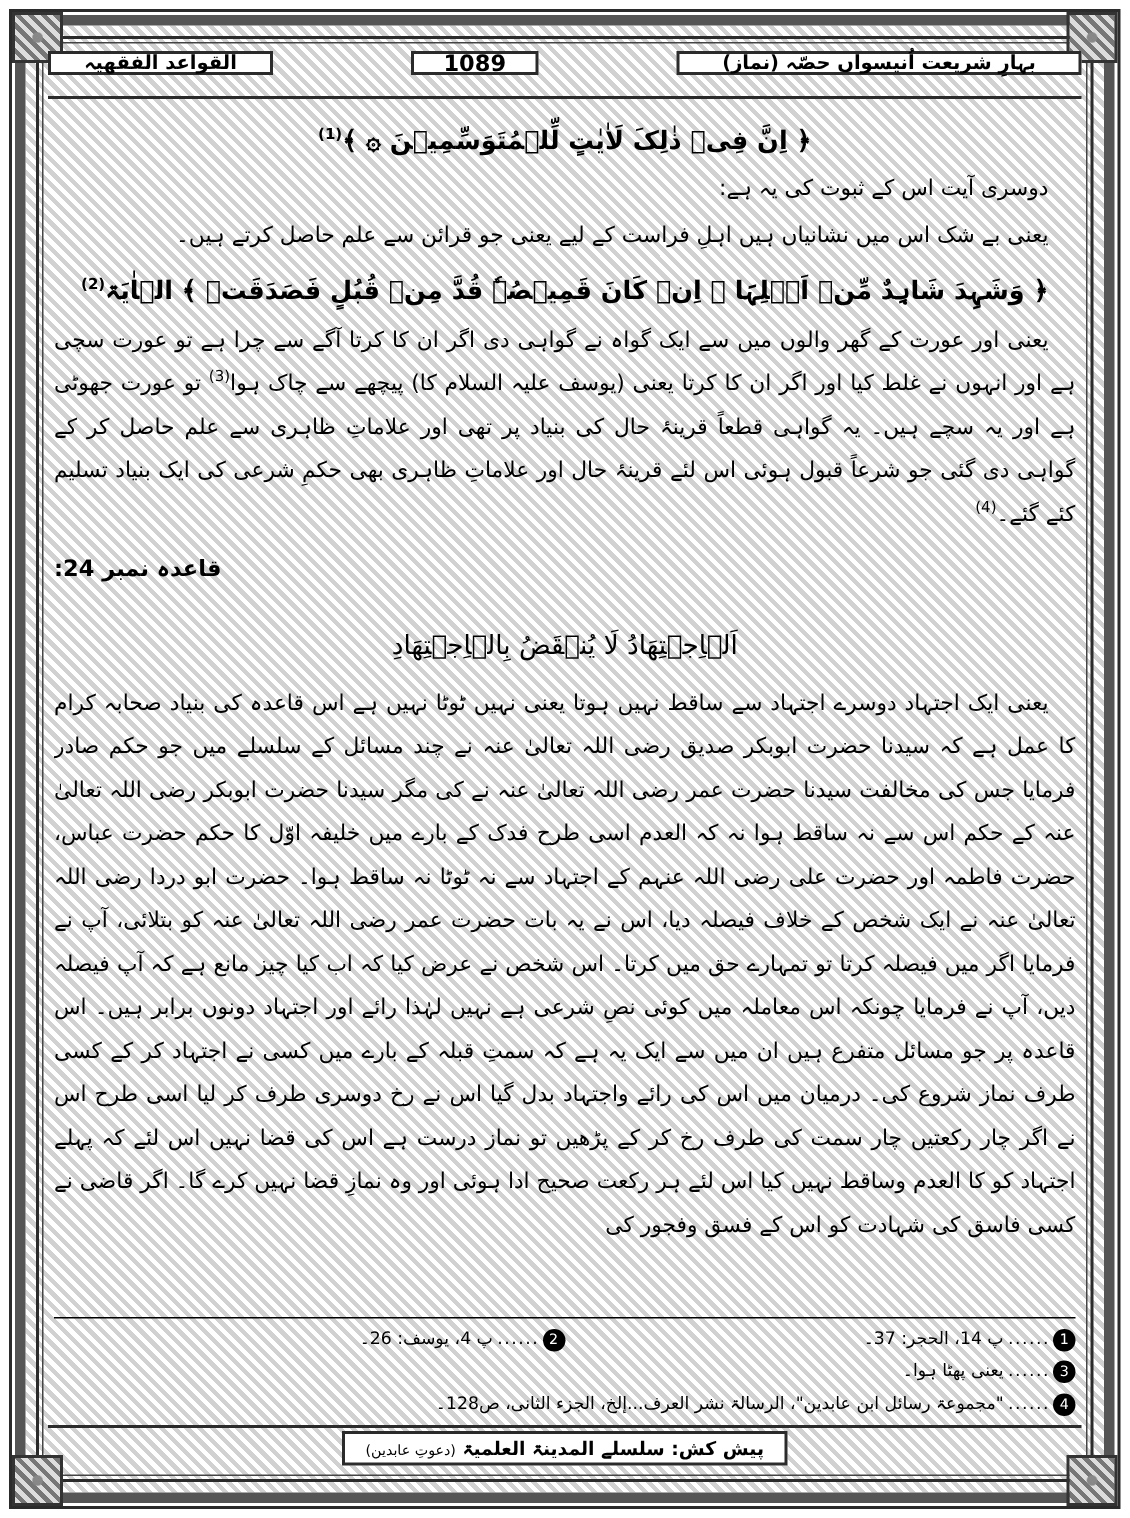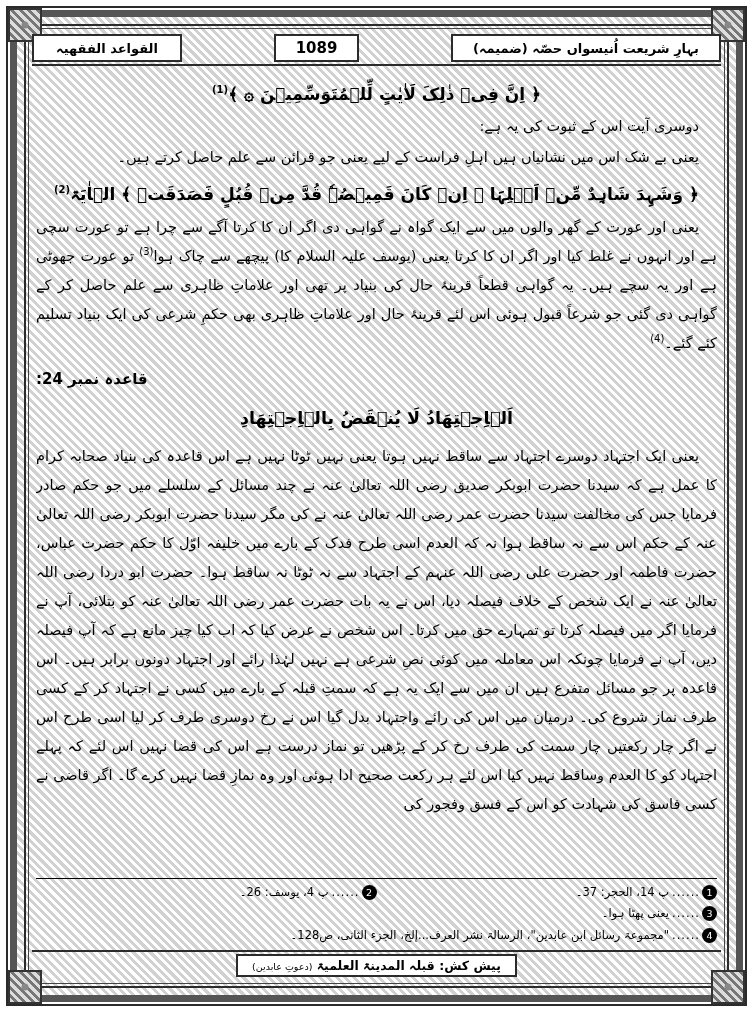--- a/index.html
+++ b/index.html
@@ -82,21 +82,21 @@
   }
   .header-box {
     border: 2px solid #2b2b2b;
     background: #fff;
     display: flex;
     align-items: center;
     justify-content: center;
     font-size: 13px;
     font-weight: bold;
     padding: 0 20px;
-    height: 28px;
+    height: 16px;
     box-sizing: border-box;
     white-space: nowrap;
   }
   .header-right { min-width: 270px; }
   .header-center { min-width: 62px; font-size: 15px; }
   .header-left { min-width: 150px; }
 
   
   .footer {
     position: absolute;
@@ -143,23 +143,23 @@
   .qaida-head {
     text-align: left;
     font-weight: bold;
     font-size: 15px;
     margin: 6px 0 2px;
     direction: rtl;
   }
   .arabic-rule {
     text-align: center;
     font-size: 17.5px;
-    font-weight: bold;
+    font-weight: normal;
     letter-spacing: 0.5px;
-    margin: 7px 0 6px;
+    margin: 20px 0 6px;
     direction: rtl;
   }
   .sup {
     font-size: 10px;
     vertical-align: super;
   }
 
   
   .footnotes {
     position: absolute;
@@ -208,21 +208,21 @@
   <div class="frame-band"></div>
   <div class="frame-outer"></div>
   <div class="frame-inner"></div>
   <div class="frame-inner2"></div>
   <div class="corner tl"></div>
   <div class="corner tr"></div>
   <div class="corner bl"></div>
   <div class="corner br"></div>
 
   <div class="header">
-    <div class="header-box header-right">بہارِ شریعت اُنیسواں حصّہ (ضمیمہ)</div>
+    <div class="header-box header-right">بہارِ شریعت اُنیسواں حصّہ (نماز)</div>
     <div class="header-box header-center">1089</div>
     <div class="header-box header-left">القواعد الفقهیہ</div>
   </div>
 
   <div class="content">
 
     <div class="ayah">
       <span>﴿ اِنَّ فِیۡ ذٰلِکَ لَاٰیٰتٍ لِّلۡمُتَوَسِّمِیۡنَ ۞ ﴾</span><span class="sup">(1)</span>
     </div>
 
@@ -267,18 +267,18 @@
       <div class="fn-item">
         <span class="fn-num">4</span>
         <span class="fn-dots">......</span>
         <span class="fn-text">"مجموعۃ رسائل ابن عابدین"، الرسالۃ نشر العرف...إلخ، الجزء الثانی، ص128۔</span>
       </div>
     </div>
   </div>
 
   <div class="footer">
     <div class="footer-box">
-      <span>پیش کش: قبلہ المدینۃ العلمیۃ</span>
+      <span>پیش کش: سلسلے المدینۃ العلمیۃ</span>
       <span class="small">(دعوتِ عابدین)</span>
     </div>
   </div>
 
 </div>
 
 </body></html>

